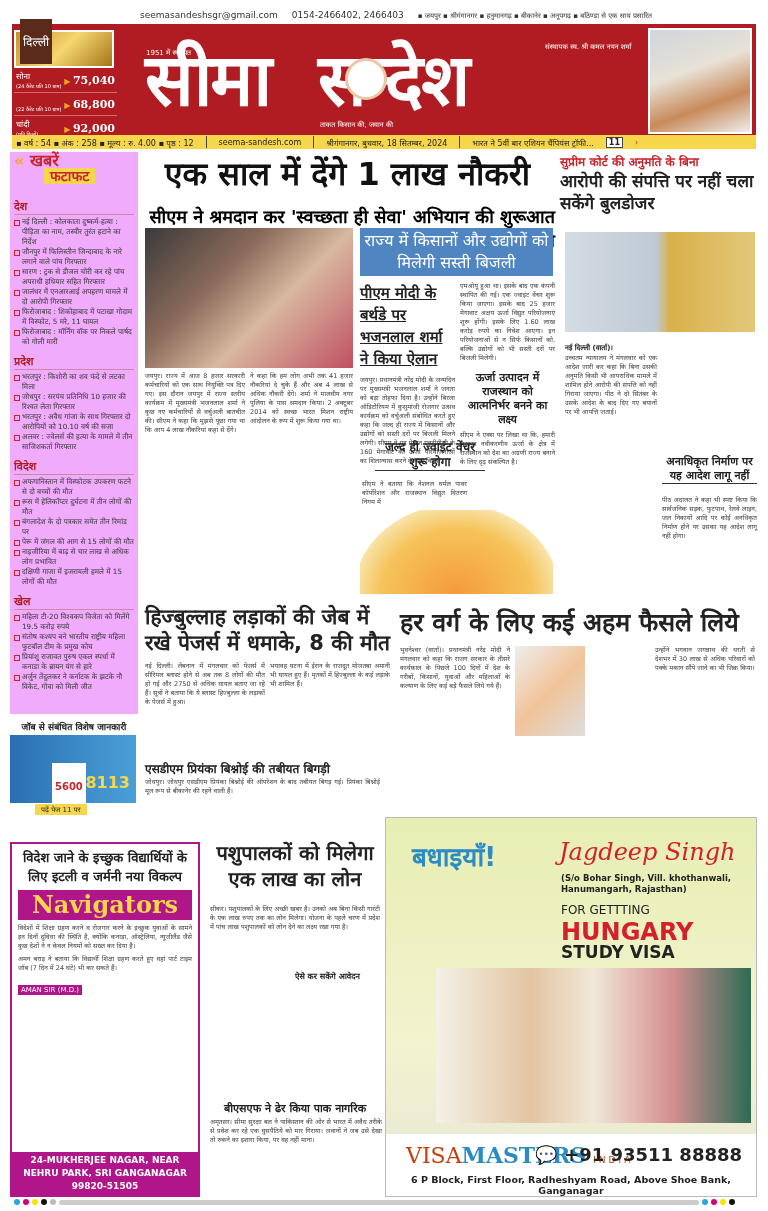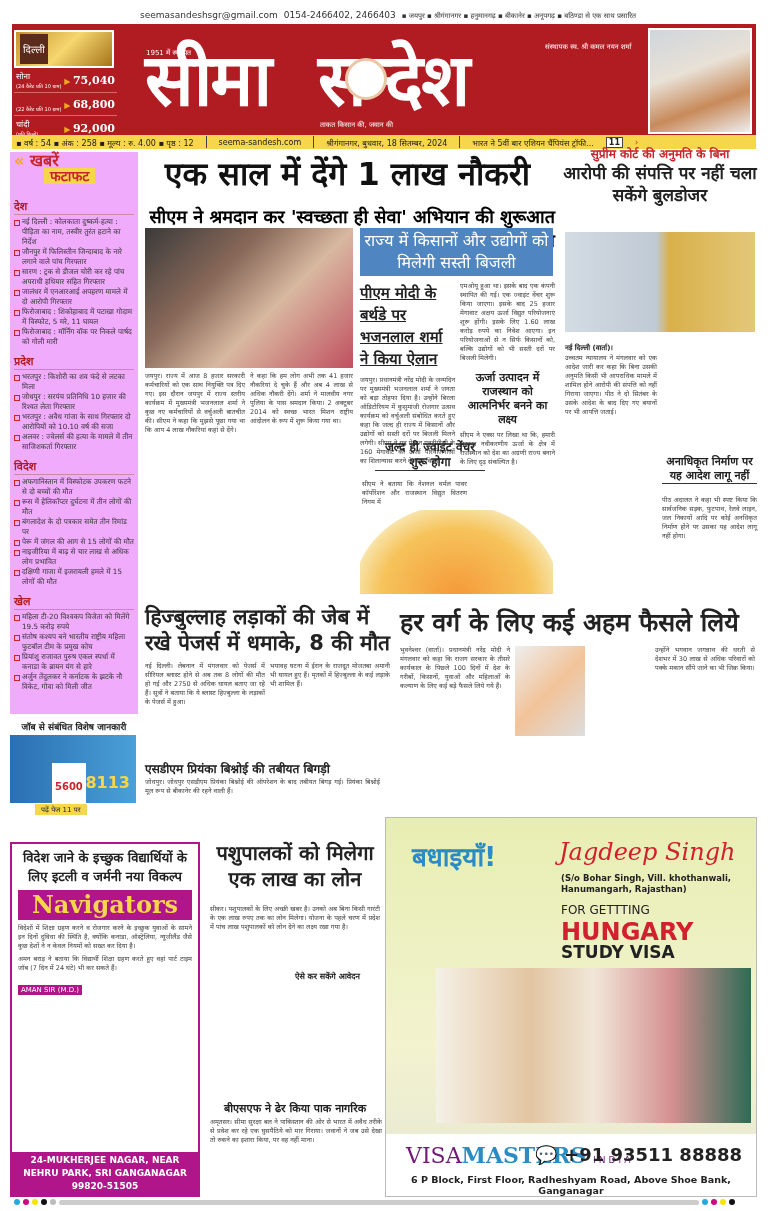--- a/index.html
+++ b/index.html
@@ -1,22 +1,22 @@
 <!DOCTYPE html>
 <html><head>
 <meta charset="utf-8">
 <style>
 *{box-sizing:border-box;margin:0;padding:0}
 body{width:768px;height:1211px;background:#fff;font-family:"DejaVu Sans",sans-serif;position:relative;overflow:hidden;color:#222}
 .abs{position:absolute}
-.topbar{left:140px;top:10px;font-size:9px;color:#333;display:flex;gap:6px;align-items:center}
+.topbar{left:140px;top:10px;font-size:9px;color:#333;display:flex;gap:14px;align-items:center}
 .masthead{left:12px;top:24px;width:744px;height:112px;background:#b11c22}
 .gold{left:14px;top:30px;width:103px;height:100px}
 .goldimg{width:100px;height:38px;background:linear-gradient(135deg,#c7922a,#f5d66f,#a57418);border:2px solid #fff;position:relative}
-.goldimg span{position:absolute;left:4px;bottom:2px;background:#5a2a1a;color:#fff;font-size:10px;padding:8px 3px}
+.goldimg span{position:absolute;left:4px;bottom:2px;background:#5a2a1a;color:#fff;font-size:12px;padding:14px 3px}
 .prow{display:flex;justify-content:space-between;align-items:center;color:#fff;font-size:8px;border-bottom:1px solid #d66;padding:2px 2px}
 .prow b{font-family:"DejaVu Serif",serif;font-size:11px;color:#fff}
 .prow i{color:#f5a623;font-style:normal;font-size:8px}
 .estd{left:146px;top:48px;color:#fff;font-size:7px}
 .logo{left:145px;top:30px;color:#fff;font-size:72px;font-weight:bold;letter-spacing:-2px;line-height:100px;font-family:"DejaVu Sans",sans-serif}
 .emblem{left:345px;top:58px;width:42px;height:42px;border-radius:50%;background:#fff;border:3px solid #e9c8a8}
 .tagline{left:320px;top:120px;color:#fff;font-size:7px}
 .founder{left:545px;top:42px;color:#fff;font-size:7px}
 .photo{left:648px;top:28px;width:104px;height:106px;background:linear-gradient(160deg,#cfd6dc,#e8e1d6 40%,#c88a5a 70%,#eee);border:2px solid #fff}
 .infobar{left:12px;top:135px;width:744px;height:14px;background:#f6d64a;font-size:8px;display:flex;align-items:center;gap:12px;padding-left:4px;color:#222}
@@ -33,21 +33,21 @@
 .jobad{width:126px;height:68px;background:linear-gradient(90deg,#2a6fb2,#4aa0d8);position:relative}
 .jobad .n1{position:absolute;left:42px;top:28px;background:#fff;color:#c8262c;font-size:10px;font-weight:bold;padding:18px 3px}
 .jobad .n2{position:absolute;right:6px;top:38px;color:#f6d64a;font-size:16px;font-weight:bold}
 .more{left:35px;top:804px;background:#f6d64a;font-size:7px;padding:1px 6px}
 .h1{left:145px;top:155px;width:405px;font-size:32px;font-weight:bold;color:#111;text-align:center;line-height:38px}
 .h1sub{left:145px;top:204px;width:410px;font-size:18px;font-weight:bold;color:#000000;text-align:right}
 .cmphoto{left:145px;top:228px;width:208px;height:140px;background:linear-gradient(135deg,#3a3a3a,#8a6a5a 35%,#d9b8a0 60%,#c05060);}
 .bluebox{left:360px;top:228px;width:193px;height:48px;background:#4f86c2;color:#fff;font-size:16px;text-align:center;line-height:22px;padding-top:2px}
 .colhead{font-size:15px;font-weight:bold;text-decoration:underline;line-height:22px}
 .body7{font-size:6.5px;line-height:9px;color:#444;text-align:justify}
-.sc-hd{left:560px;top:145px;width:200px;text-align:center}
+.sc-hd{left:560px;top:153px;width:200px;}
 .sc-hd .k{color:#c8262c;font-size:12px;font-weight:bold}
 .sc-hd .m{font-size:17px;font-weight:bold;line-height:22px;color:#222}
 .scphoto{left:565px;top:232px;width:190px;height:100px;background:linear-gradient(90deg,#d3dbe3,#c0cad4 48%,#d9b04a 55%,#e3c87a)}
 .towers{left:360px;top:510px;width:193px;height:84px;background:radial-gradient(ellipse at 50% 100%,#f59a3a,#f6c35a 55%,#f8e3a8 75%,transparent 76%)}
 .hez{left:145px;top:604px;width:250px;font-size:21px;font-weight:bold;line-height:26px;color:#222}
 .harvarg{left:400px;top:604px;width:360px;font-size:25px;font-weight:bold;color:#222;white-space:nowrap}
 .modi{left:515px;top:646px;width:70px;height:90px;background:linear-gradient(135deg,#eee,#f2c39a 50%,#ddd)}
 .priyanka{left:145px;top:760px;width:220px;font-size:12px;font-weight:bold}
 .navbox{left:10px;top:842px;width:190px;height:355px;border:2px solid #b0158a}
 .navbox h3{font-size:13px;text-align:center;line-height:19px;margin-top:4px}
@@ -58,21 +58,21 @@
 .ad{left:385px;top:817px;width:372px;height:380px;background:linear-gradient(#e7eeb2,#f3f3cf 60%,#e6e6d6);border:1px solid #bbb}
 .ad .badh{position:absolute;left:26px;top:20px;color:#2b8bc4;font-size:26px;font-weight:bold}
 .ad .name{position:absolute;left:173px;top:20px;color:#d3202e;font-size:24px;font-style:italic;font-family:"DejaVu Serif",serif}
 .ad .so{position:absolute;left:175px;top:55px;font-size:8.5px;font-weight:bold;line-height:11px;width:190px}
 .ad .for{position:absolute;left:175px;top:85px;font-size:12px}
 .ad .hun{position:absolute;left:175px;top:100px;font-size:24px;font-weight:bold;color:#d3202e}
 .ad .sv{position:absolute;left:175px;top:124px;font-size:17px;font-weight:bold}
 .ad .people{position:absolute;left:50px;top:150px;width:315px;height:155px;background:linear-gradient(90deg,#f5f1e6,#e2c5a2 30%,#f1e7d9 50%,#d48f8f 75%,#2d6b55)}
 .ad .foot{position:absolute;left:0;bottom:0;width:100%;height:62px;background:#fff}
 .ad .vm{position:absolute;left:20px;top:8px;font-size:22px;font-family:"DejaVu Serif",serif;color:#2b8bc4}
-.ad .vm span{color:#701a75}
+.ad .vm span{color:#c2410c}
 .ad .ind{font-size:9px;letter-spacing:3px;color:#444;font-family:"DejaVu Sans",sans-serif}
 .ad .ph{position:absolute;right:14px;top:10px;font-size:18px;font-weight:bold}
 .ad .addr{position:absolute;left:0;width:100%;top:40px;text-align:center;font-size:9.5px;font-weight:bold}
 .reg{top:1198px;height:8px;display:flex;gap:3px;align-items:center}
 .dot{width:6px;height:6px;border-radius:50%}
 </style>
 </head>
 <body>
 
 <div class="abs topbar">

